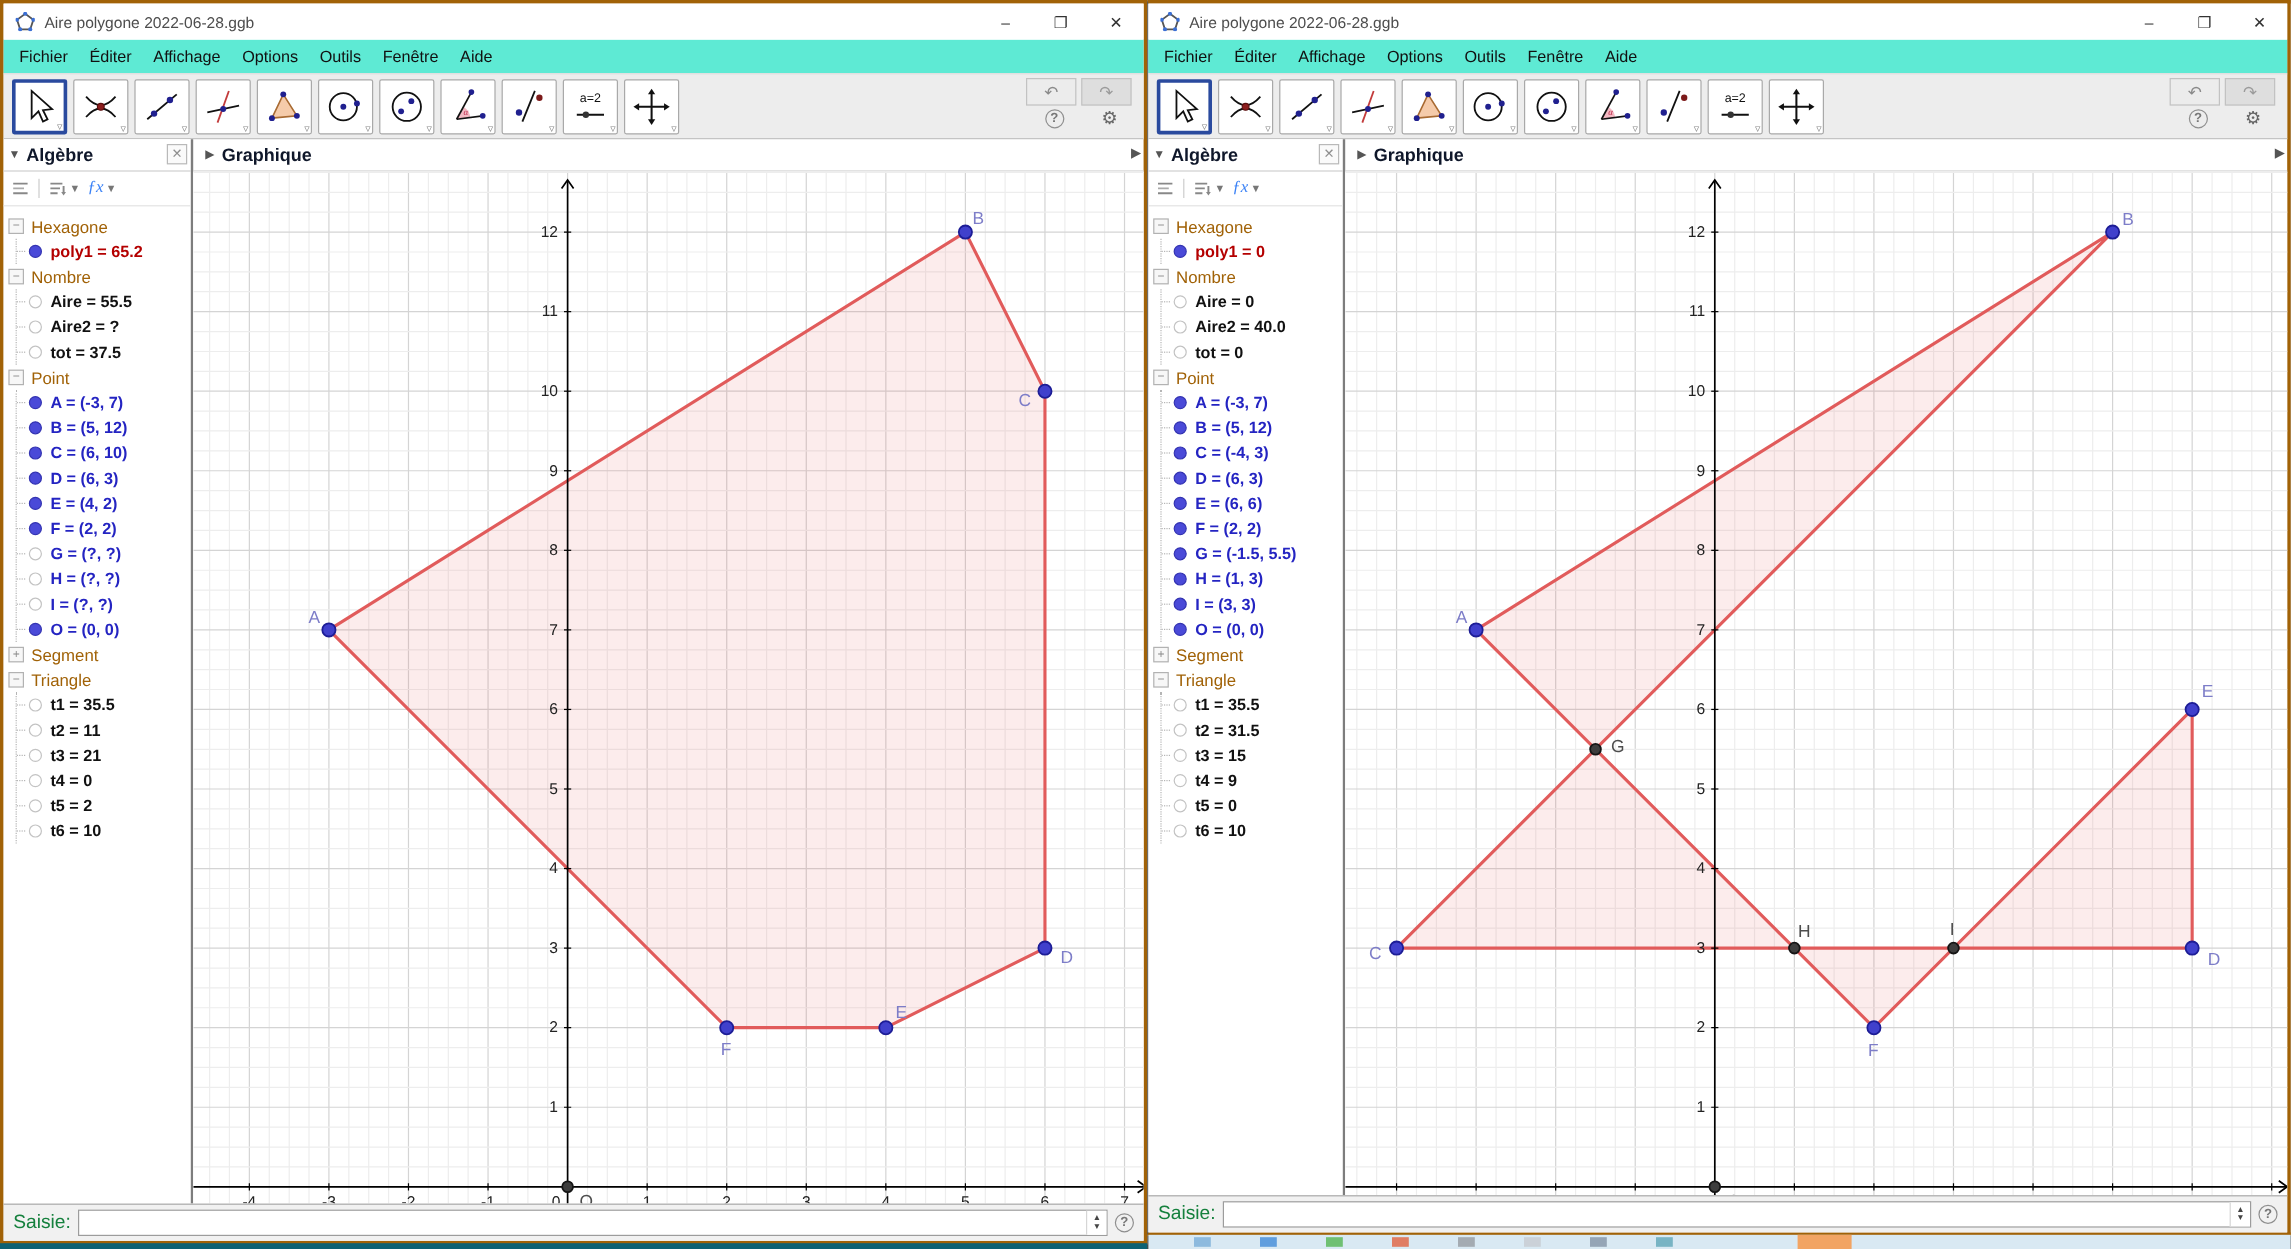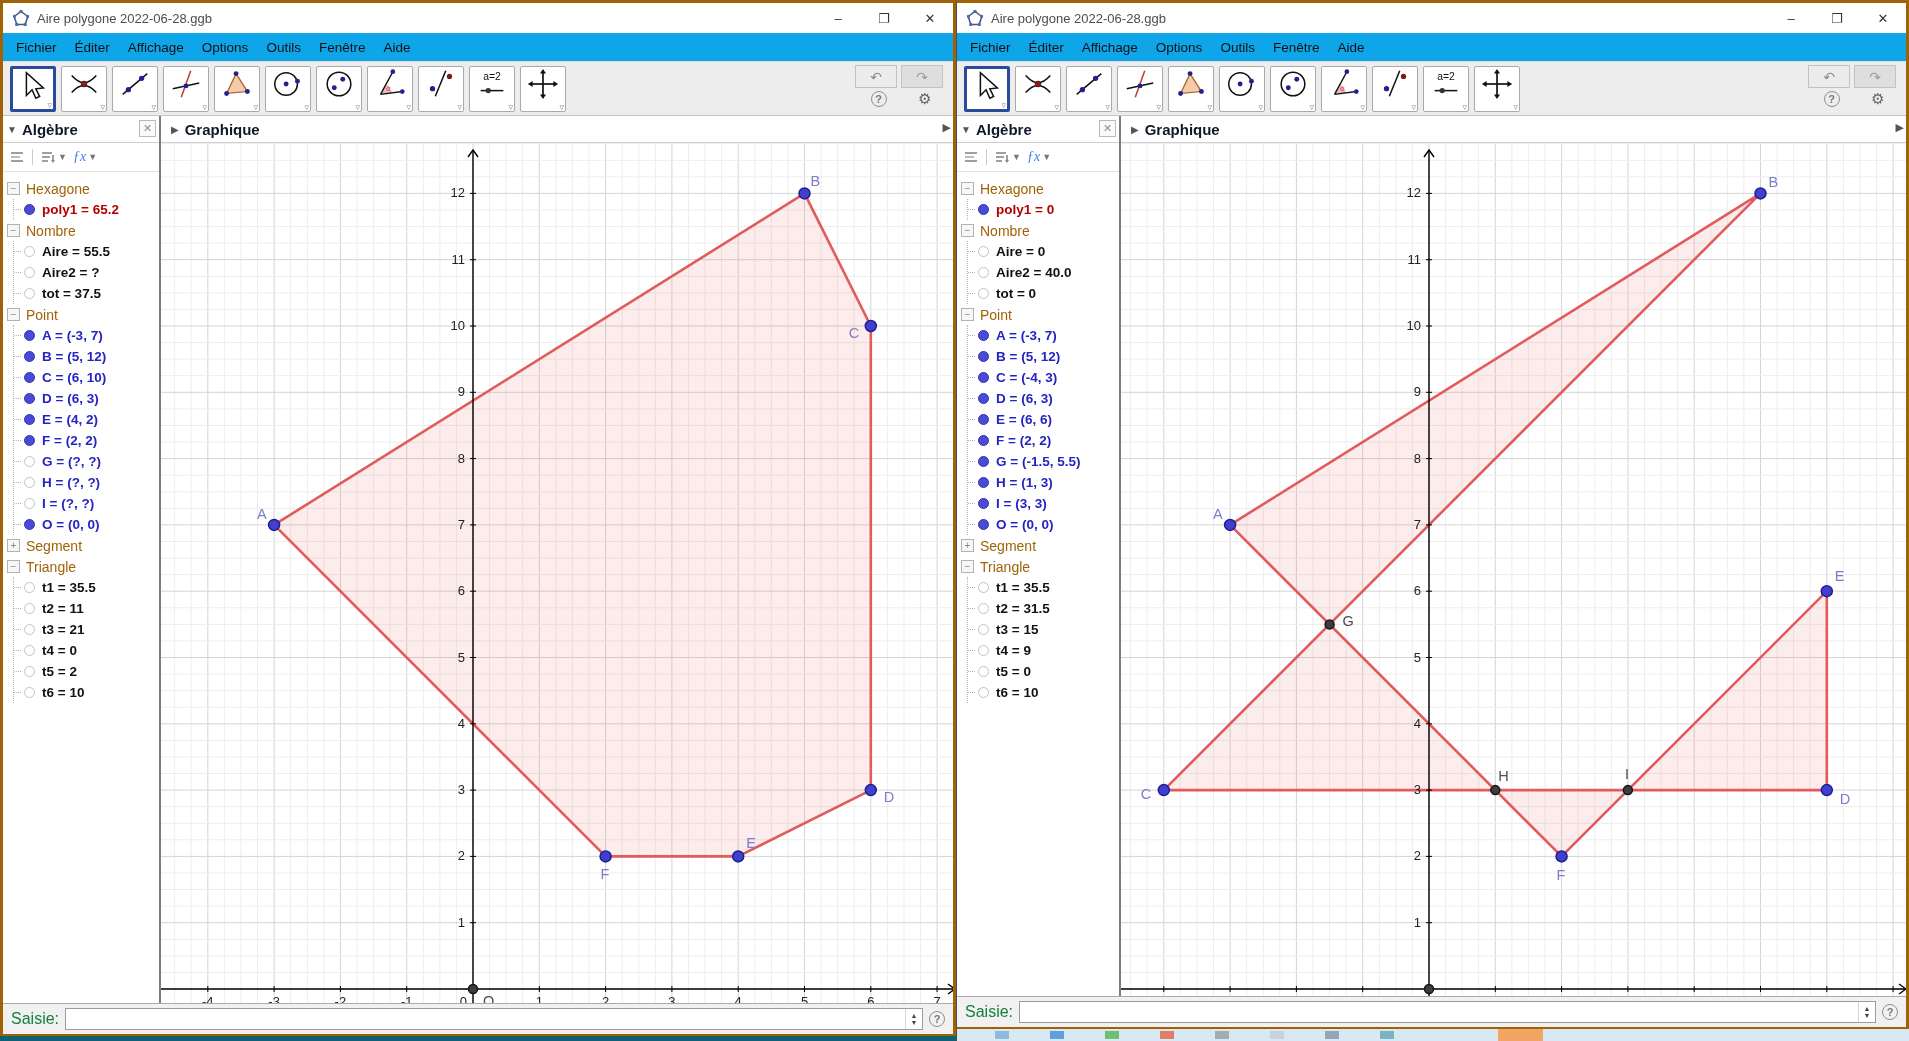--- a/index.html
+++ b/index.html
@@ -5,24 +5,24 @@
   html,body{margin:0;padding:0}
   body{width:1909px;height:1041px;position:relative;background:#4a4a4a;
        font-family:"Liberation Sans",sans-serif;overflow:hidden}
   .win{position:absolute;top:0;background:#fff;border:3px solid #a16207;box-sizing:border-box}
   #win0{left:0;width:956px;height:1037px}
   #win1{left:956px;width:953px;height:1030px;border-left:1px solid #4f4f4f}
   .titlebar{height:30px;display:flex;align-items:center;padding-left:10px;position:relative;background:#fff}
   .title-text{font-size:13px;color:#4d4d4d;margin-left:8px}
   .win-controls{position:absolute;right:0;top:0;height:100%;display:flex}
   .win-btn{width:46px;height:100%;display:flex;align-items:center;justify-content:center;font-size:13px;color:#333;background:transparent;border:none;font-family:inherit}
-  .menubar{height:28px;display:flex;align-items:center;padding-left:4px;background:#0ea5e9}
+  .menubar{height:28px;display:flex;align-items:center;padding-left:4px;background:#5eead4}
   .menu-item{padding:0 9px;font-size:13.5px;color:#111}
   .toolbar{height:53px;background:#ededed;border-top:1px solid #dedede;border-bottom:1px solid #c4c4c4;display:flex;align-items:center;padding-left:7px;position:relative}
-  .tool{width:46px;height:46px;background:#fff;border:1px solid #a9a9a9;border-radius:2px;margin-right:5px;position:relative;display:flex;justify-content:center;padding:0;box-sizing:border-box}
+  .tool{width:46px;height:46px;background:#fff;border:1px solid #a9a9a9;border-radius:2px;margin-right:5px;position:relative;display:flex;align-items:center;justify-content:center;padding:0;box-sizing:border-box}
   .tool.selected{border:3px solid #2a4a9e}
   .tool .dd{position:absolute;right:1px;bottom:-1px;font-size:9px;color:#8b8b8b;line-height:9px}
   .tb-right{position:absolute;right:6px;top:3px;width:92px}
   .undo-row{display:flex;gap:4px}
   .ur-btn{width:42px;height:23px;border:1px solid #c2c2c2;background:#ececec;color:#8a8a8a;font-size:14px;line-height:20px;text-align:center;font-family:inherit;padding:0}
   .ur-btn.redo{background:#dedede;color:#9b9b9b}
   .hs-row{display:flex;justify-content:space-around;margin-top:3px;align-items:center}
   .help-circle{width:16px;height:16px;border:1.5px solid #8f8f8f;border-radius:50%;color:#777;font-size:11px;font-weight:bold;display:flex;align-items:center;justify-content:center;box-sizing:border-box;background:transparent;font-family:inherit;padding:0}
   .gear{font-size:15px;color:#666;line-height:16px;border:none;background:transparent;padding:0}
   .mainrow{position:absolute;left:0;right:0;top:113px;bottom:31px;display:flex}

